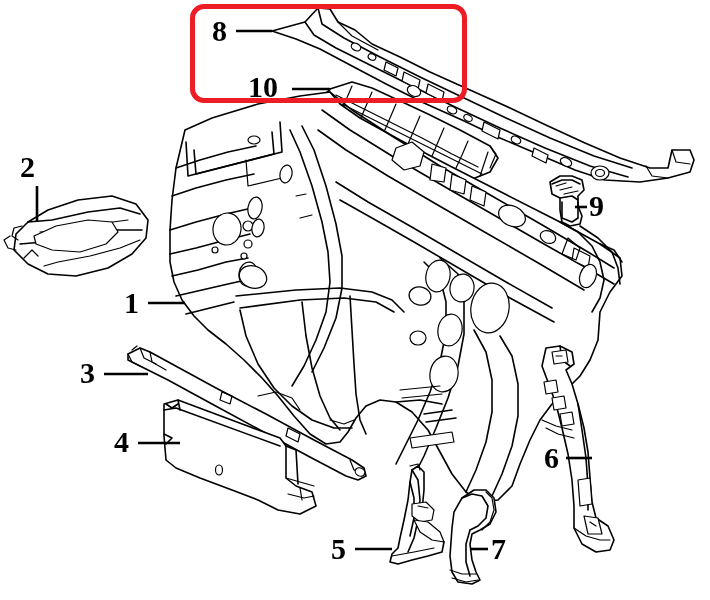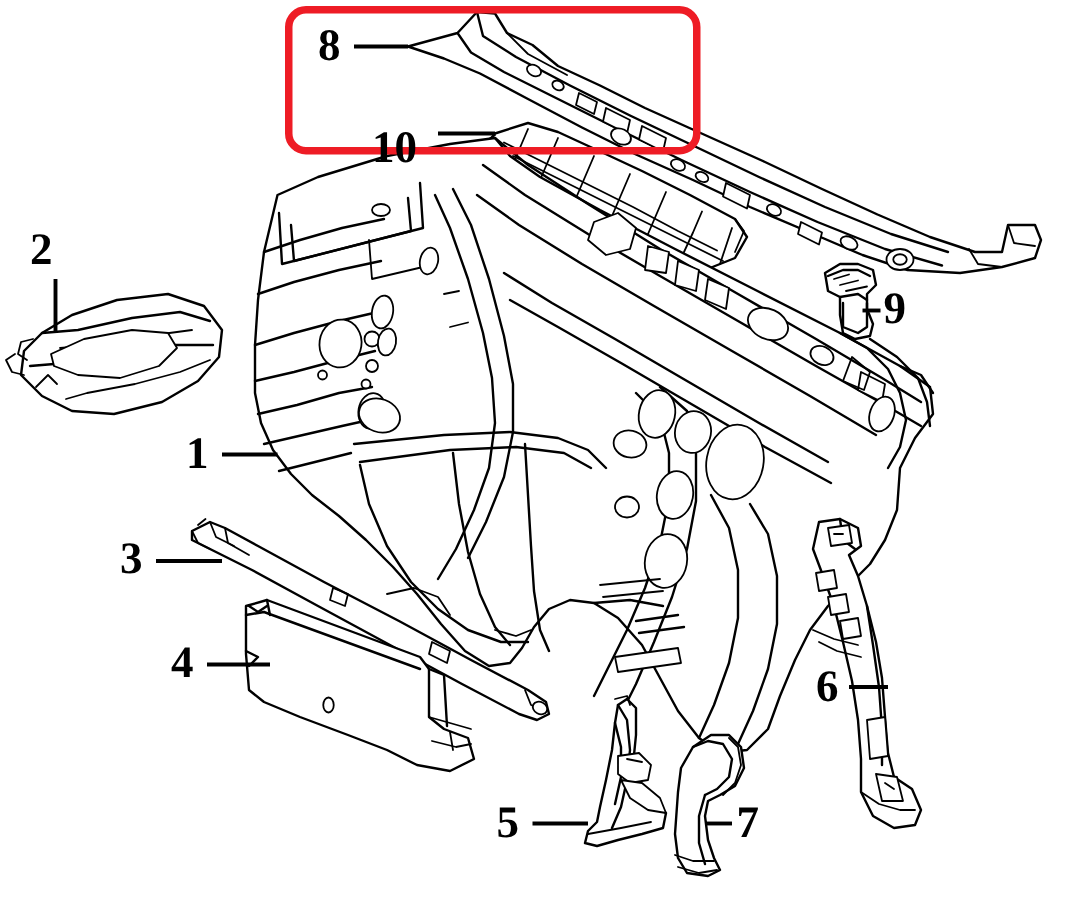--- a/index.html
+++ b/index.html
@@ -306,16 +306,16 @@
   <div id="callout-layer">
       <div class="callout-label" style="left: 124px; top: 288px;">1</div>
       <div class="callout-label" style="left: 20px; top: 152px;">2</div>
       <div class="callout-label" style="left: 80px; top: 358px;">3</div>
       <div class="callout-label" style="left: 114px; top: 427px;">4</div>
       <div class="callout-label" style="left: 331px; top: 534px;">5</div>
       <div class="callout-label" style="left: 544px; top: 443px;">6</div>
       <div class="callout-label" style="left: 491px; top: 534px;">7</div>
       <div class="callout-label" style="left: 212px; top: 16px;">8</div>
       <div class="callout-label" style="left: 589px; top: 191px;">9</div>
-      <div class="callout-label" style="left: 248px; top: 84px;">10</div>
+      <div class="callout-label" style="left: 248px; top: 72px;">10</div>
     </div>
 
 </div>
 
 </body></html>

